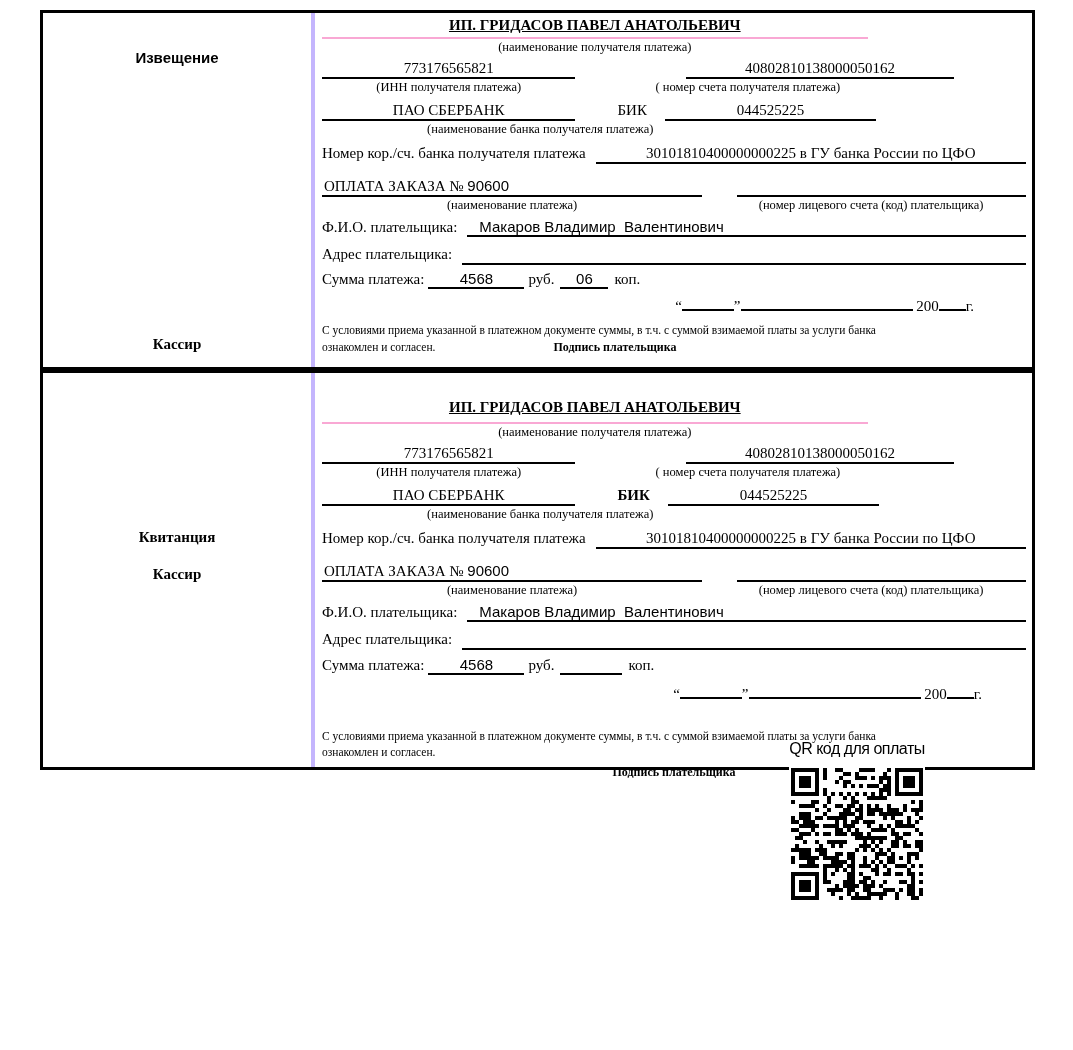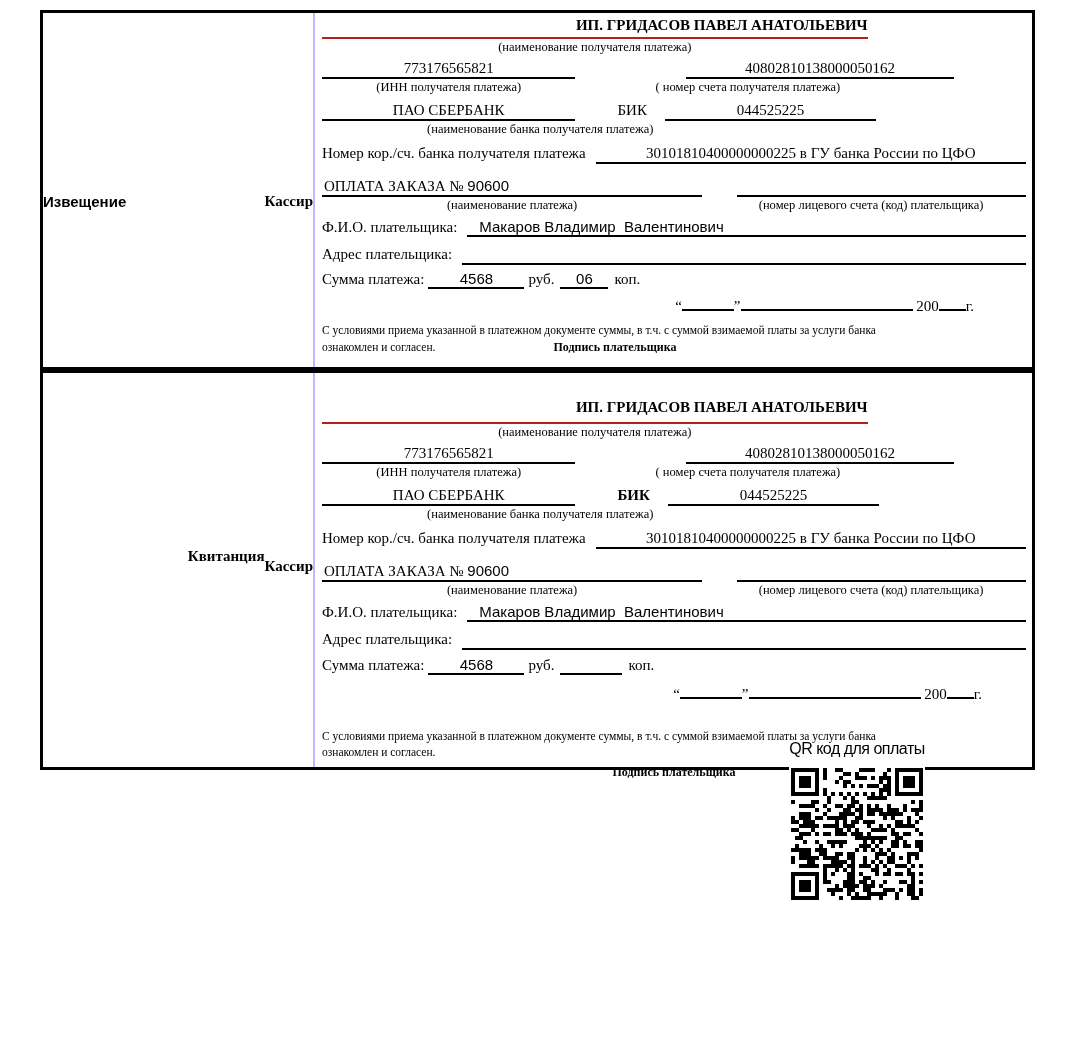--- a/index.html
+++ b/index.html
@@ -11,25 +11,25 @@
     position: relative; overflow: hidden;
   }
   .box {
     position: absolute; left: 40px; width: 995px;
     border: 3px solid #000; display: flex; background: #fff;
   }
   #box-notice  { top: 10px;  height: 360px; }
   #box-receipt { top: 370px; height: 400px; }
 
   .side {
-    width: 272px; border-right: 2px solid #c4b5fd;
-    display: flex; align-items: center; flex-shrink: 0;
+    width: 272px; border-right: 4px solid #c4b5fd;
+    display: flex; flex-direction: column; align-items: center; flex-shrink: 0;
   }
   #box-notice .side { justify-content: space-between; padding: 36px 0 14px; }
-  #box-receipt .side { justify-content: flex-end; padding-bottom: 28px; }
+  #box-receipt .side { justify-content: center; padding-bottom: 28px; }
   .side-label { font-weight: bold; font-size: 15px; }
   .side-label.sans { font-family: "Liberation Sans", sans-serif; }
   #box-receipt .side-label + .side-label { margin-top: 20px; }
 
   .main { flex: 1; padding: 4px 6px 3px 7px; font-size: 15px; position: relative; }
 
   .sans { font-family: "Liberation Sans", sans-serif; }
 
   
   .logo-row { display: flex; justify-content: space-between; align-items: flex-start; height: 30px; padding-right: 150px; }
@@ -37,22 +37,22 @@
   .logo-emblem { width: 15px; height: 15px; flex-shrink: 0; }
   .logo-textwrap { display: flex; flex-direction: column; }
   .logo-name {
     font-family: "Liberation Sans", sans-serif; font-weight: bold;
     font-size: 11.5px; letter-spacing: 0.5px; color: #1E7145;
     border-bottom: 2px solid #1E7145; line-height: 1.15; padding-bottom: 1px;
   }
   .logo-tagline { font-size: 4.5px; color: #1E7145; font-family: "Liberation Sans", sans-serif; }
   .form-label { font-weight: bold; font-style: italic; font-size: 15.5px; white-space: nowrap; }
 
-  .title-wrap { width: 77.5%; text-align: right; border-bottom: 2px solid #b91c1c;
-                font-weight: bold; font-size: 15px; padding-bottom: 3px; white-space: nowrap; }
+  .title-wrap { width: 77.5%; text-align: center; border-bottom: 2px solid #f9a8d4;
+                font-weight: bold; font-size: 15px; padding-bottom: 3px; white-space: nowrap; text-decoration: underline; }
   #box-receipt .title-wrap { margin-top: 22px; padding-bottom: 6px; }
   .center-label { font-size: 12.5px; text-align: center; white-space: nowrap; }
   .title-label { width: 77.5%; margin-top: 1px; }
 
   .ul { border-bottom: 2px solid #000; }
   .ul.center { text-align: center; }
   .ul.fill { flex: 1; }
   .ul-empty { display: inline-block; border-bottom: 2px solid #000; height: 17px; vertical-align: baseline; }
 
   .row { display: flex; align-items: baseline; }

